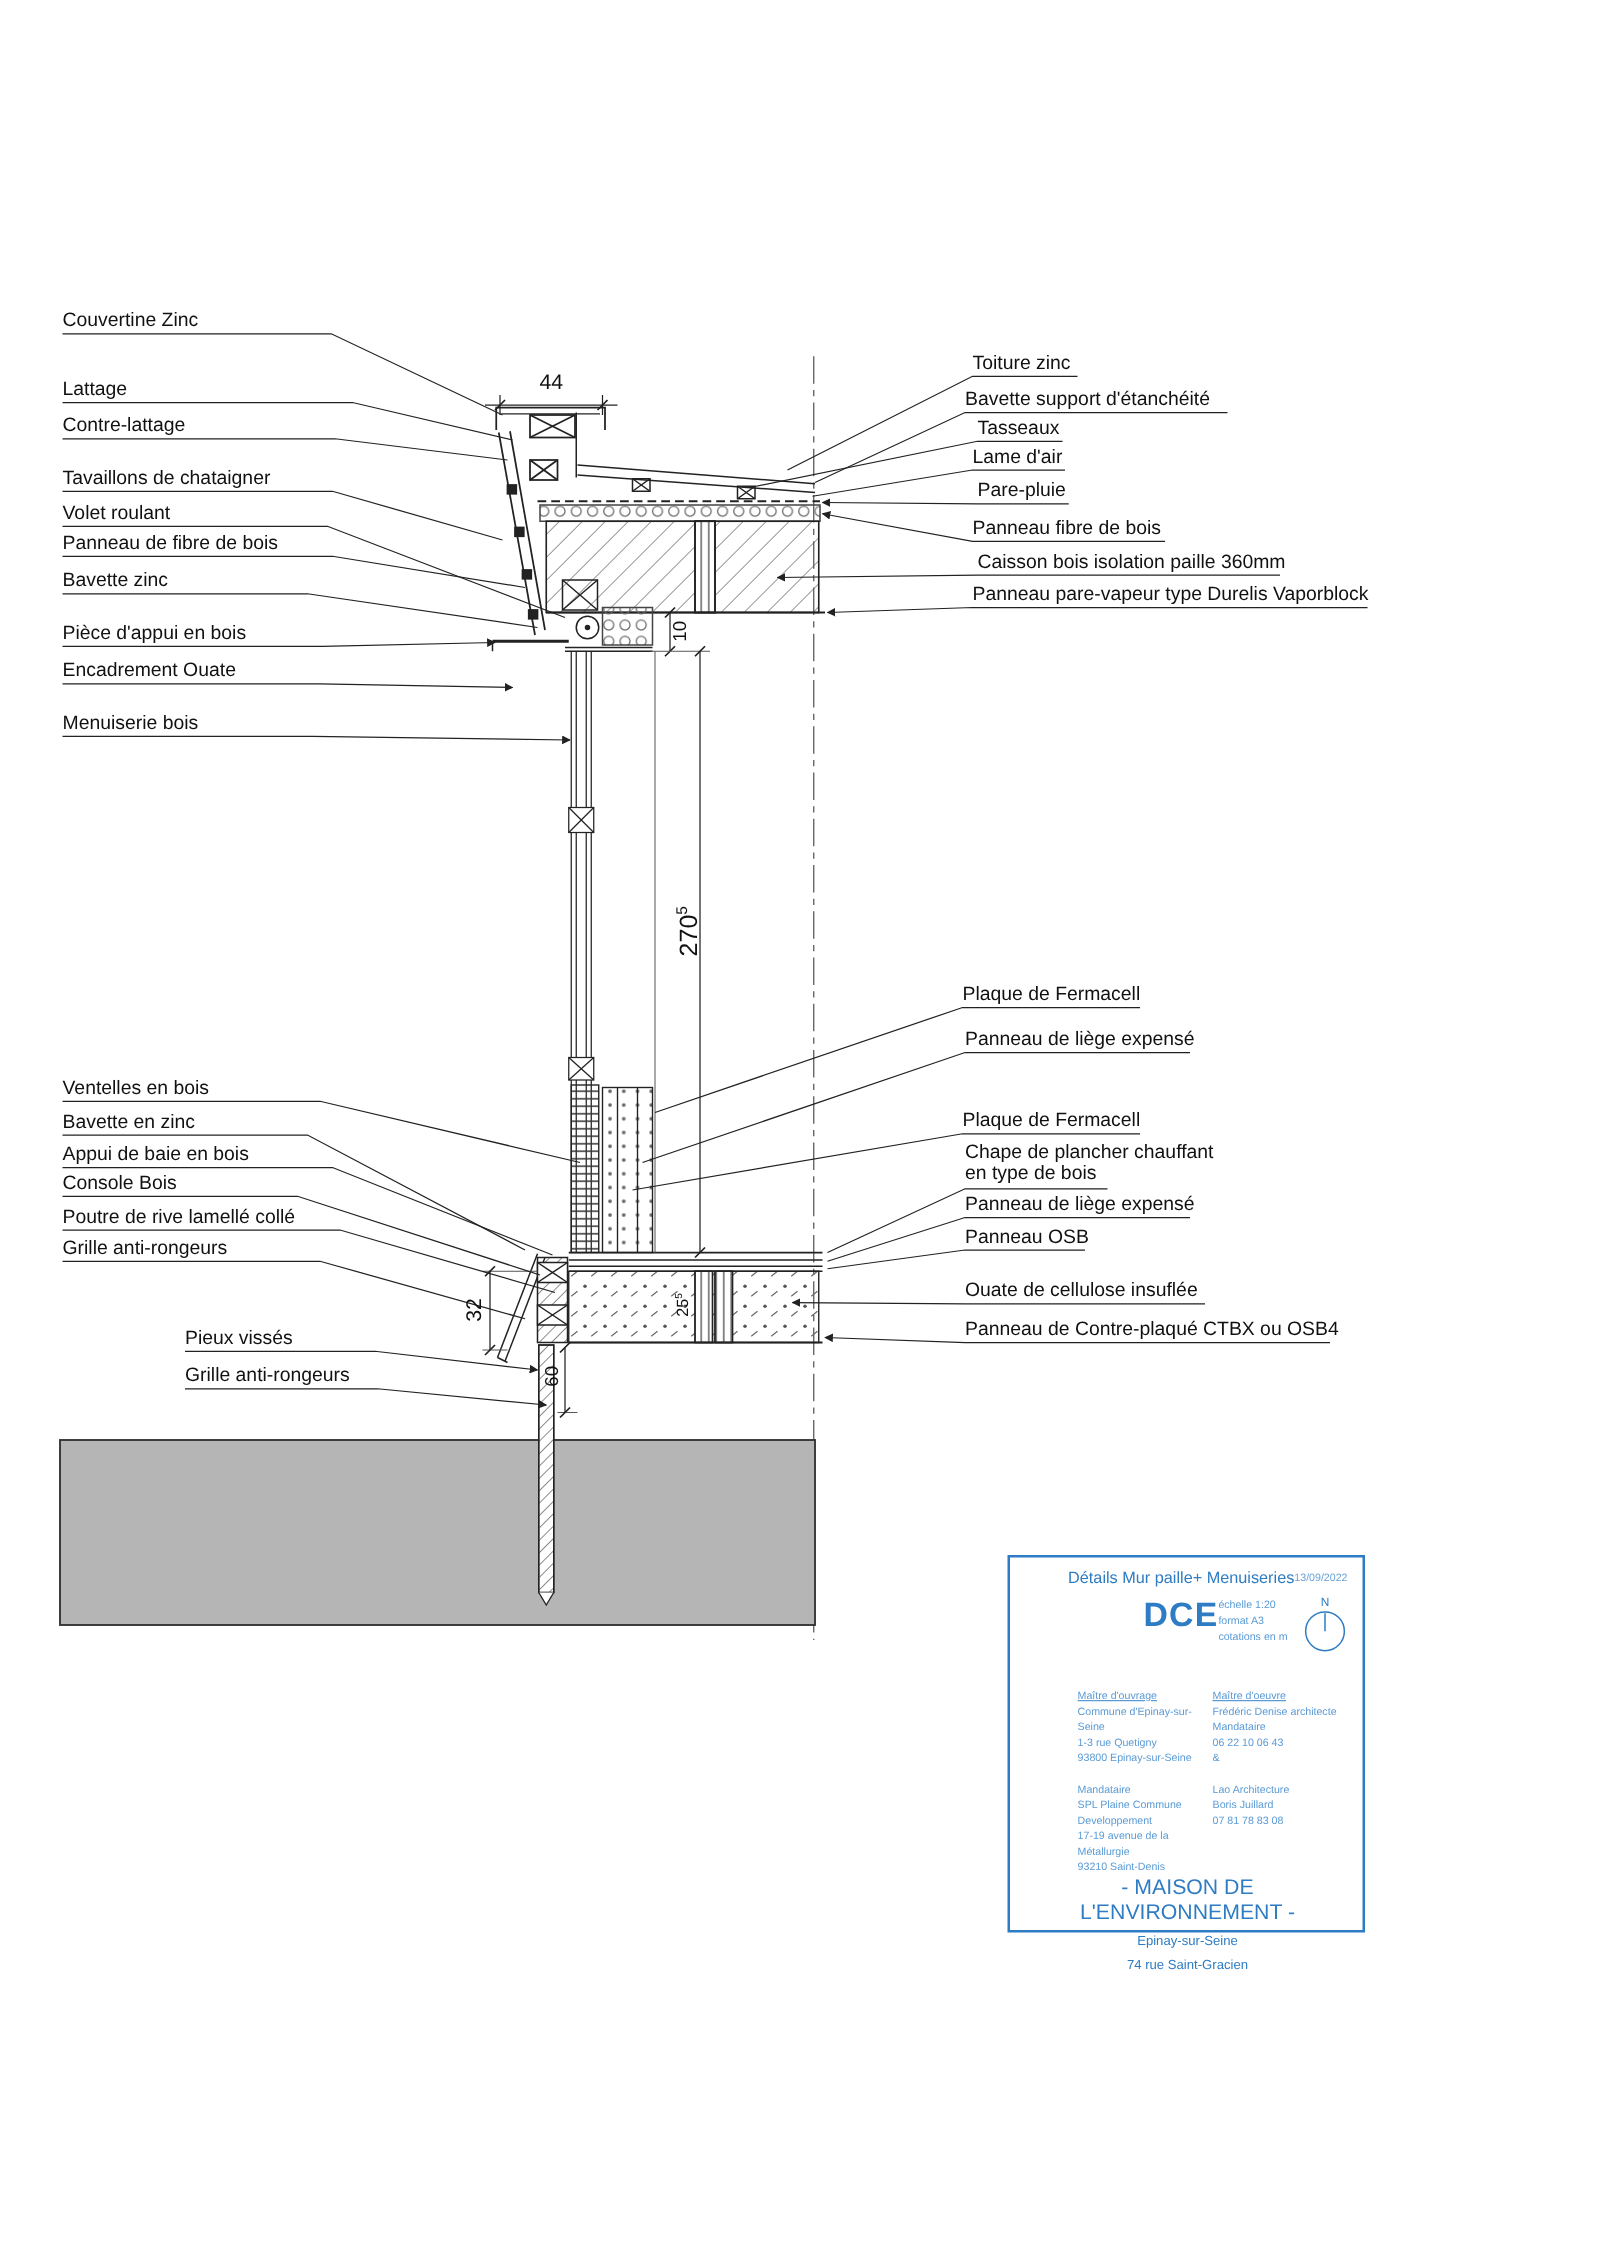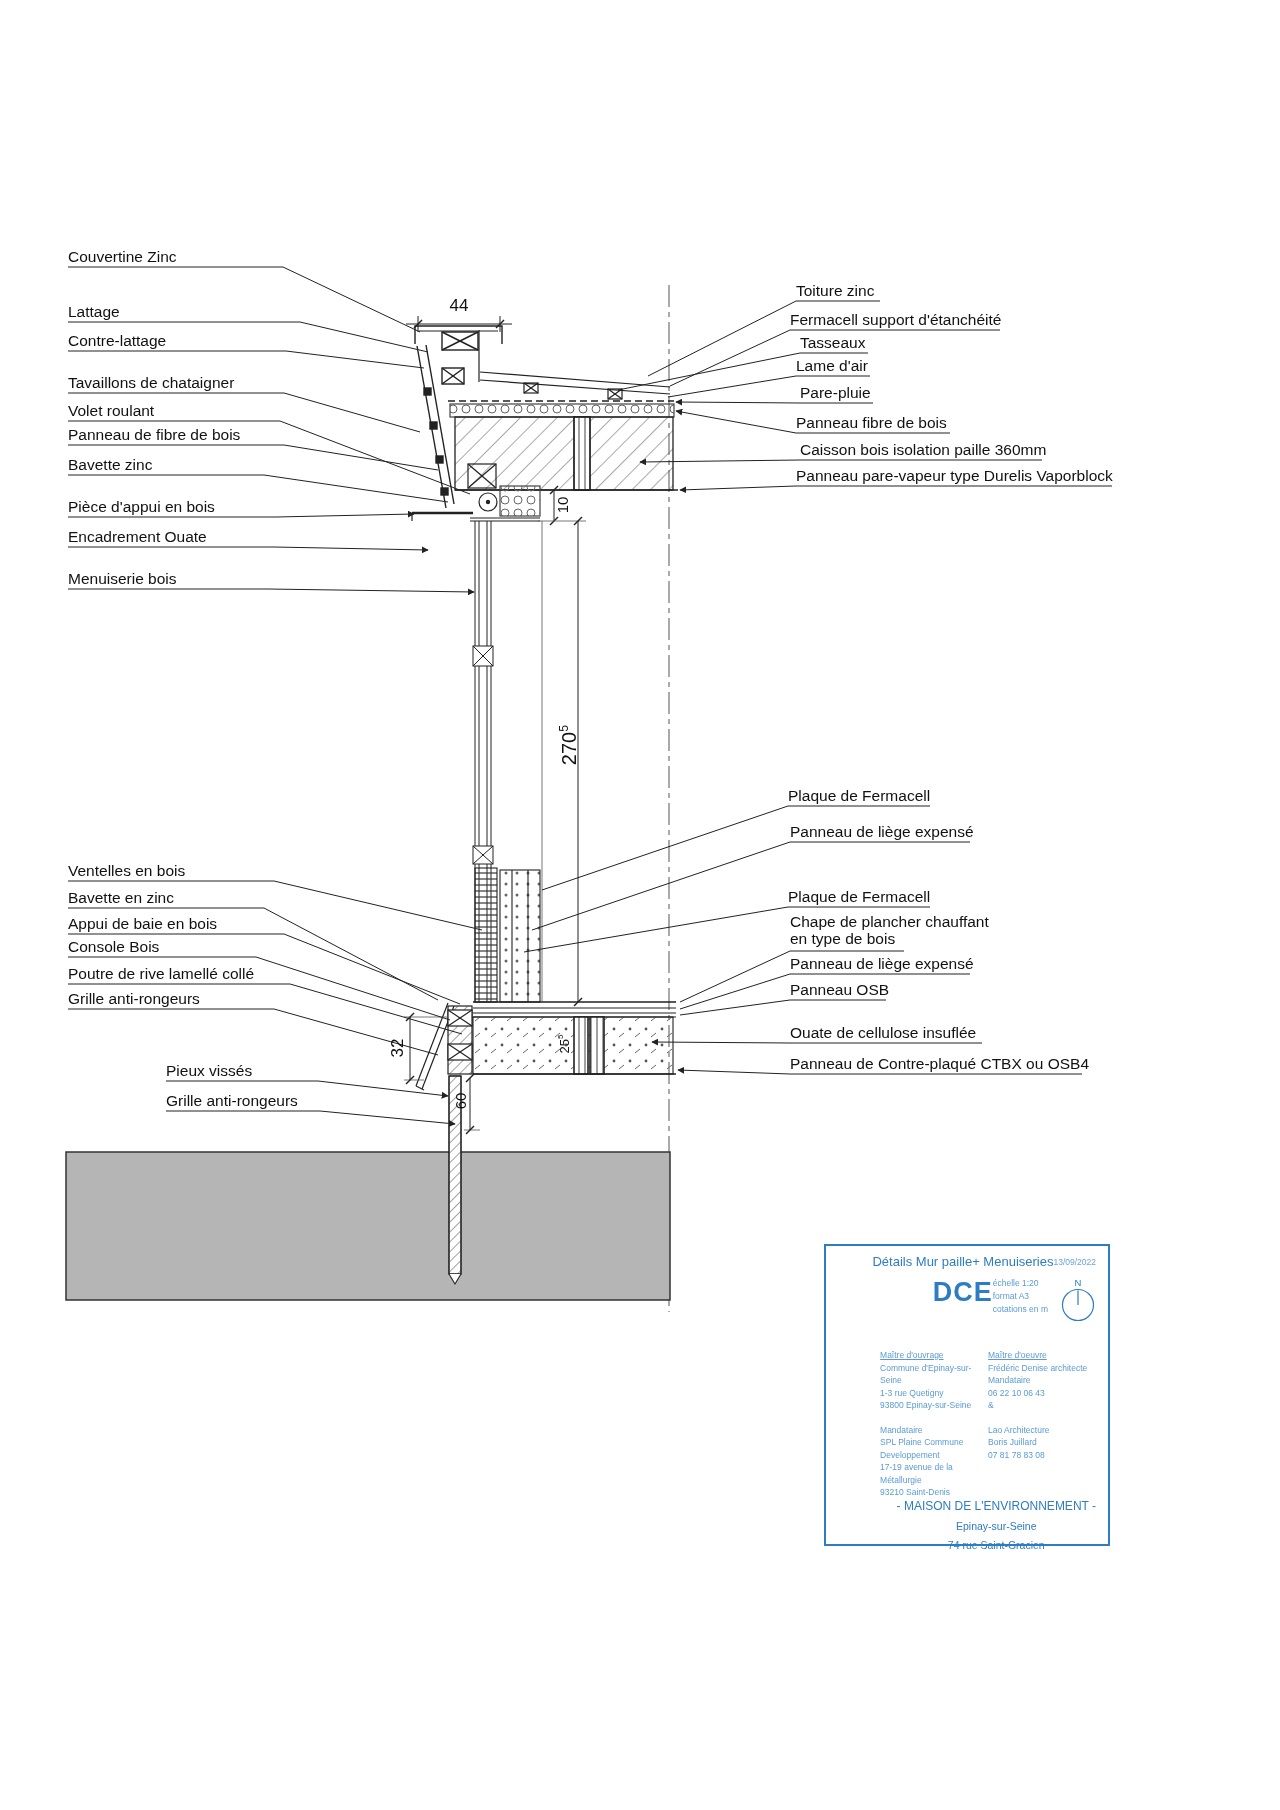--- a/index.html
+++ b/index.html
@@ -1,20 +1,20 @@
 <!DOCTYPE html>
 <html><head>
 <meta charset="utf-8">
 <style>
   html,body{margin:0;padding:0;}
   body{
     width:1280px;height:1810px;position:relative;background:#ffffff;
     font-family:"Liberation Sans", sans-serif;color:#111;overflow:hidden;
   }
-  .stage{position:absolute;left:18px;top:0;width:1072px;height:1810px;padding-left:33px;}
+  .stage{position:absolute;left:0;top:0;width:1072px;height:1810px;padding-left:33px;}
   svg.draw{position:absolute;left:0;top:0;}
   .lbl{position:absolute;font-size:15.5px;line-height:17px;white-space:nowrap;color:#111;}
   .dim{position:absolute;font-size:17px;color:#111;white-space:nowrap;transform:translate(-50%,-50%);}
   .dim-v{transform:translate(-50%,-50%) rotate(-90deg);}
   .dim sup{font-size:0.62em;}
   
   .tblock{position:absolute;left:806px;top:1244px;width:286px;height:302px;border:2px solid #2e7cc3;
     background:#fff;box-sizing:border-box;padding:8px 12px 10px 14px;display:flex;flex-direction:column;color:#2e7cc3;align-items:flex-end;}
   .tb-head{display:flex;justify-content:space-between;align-items:flex-start;}
   .tb-title{font-size:13px;}
@@ -22,21 +22,21 @@
   .tb-row2{display:flex;align-items:flex-start;margin-top:8px;margin-left:16px;}
   .tb-phase{font-size:27px;font-weight:bold;letter-spacing:1px;}
   .tb-meta{margin-left:auto;margin-right:12px;font-size:8.5px;line-height:13px;color:#5b9bd5;}
   .tb-compass{text-align:center;font-size:9.5px;color:#2e7cc3;}
   .tb-n{margin-bottom:-1px;}
   .tb-cols{display:flex;margin-top:24px;font-size:8.5px;line-height:12.5px;color:#5b9bd5;}
   .tb-col{width:50%;}
   .u{text-decoration:underline;}
   .gap{margin-top:12px;}
   .tb-foot{margin-top:auto;text-align:center;}
-  .tb-project{font-size:12px;}
+  .tb-project{font-size:17px;}
   .tb-city{font-size:10.5px;margin-top:7px;}
   .tb-addr{font-size:10.5px;margin-top:7px;}
 </style>
 </head>
 <body>
 
 <div class="stage">
 
   <svg class="draw" width="1280" height="1810" viewBox="0 0 1280 1810">
     <defs>
@@ -268,21 +268,21 @@
   <div class="lbl" style="left:50px;top:862px">Ventelles en bois</div>
   <div class="lbl" style="left:50px;top:889px">Bavette en zinc</div>
   <div class="lbl" style="left:50px;top:915px">Appui de baie en bois</div>
   <div class="lbl" style="left:50px;top:938px">Console Bois</div>
   <div class="lbl" style="left:50px;top:965px">Poutre de rive lamellé collé</div>
   <div class="lbl" style="left:50px;top:990px">Grille anti-rongeurs</div>
   <div class="lbl" style="left:148px;top:1062px">Pieux vissés</div>
   <div class="lbl" style="left:148px;top:1092px">Grille anti-rongeurs</div>
 
   <div class="lbl" style="left:778px;top:282px">Toiture zinc</div>
-  <div class="lbl" style="left:772px;top:311px">Fermacell support d'étanchéité</div>
+  <div class="lbl" style="left:772px;top:311px">Bavette support d'étanchéité</div>
   <div class="lbl" style="left:782px;top:334px">Tasseaux</div>
   <div class="lbl" style="left:778px;top:357px">Lame d'air</div>
   <div class="lbl" style="left:782px;top:384px">Pare-pluie</div>
   <div class="lbl" style="left:778px;top:414px">Panneau fibre de bois</div>
   <div class="lbl" style="left:782px;top:441px">Caisson bois isolation paille 360mm</div>
   <div class="lbl" style="left:778px;top:467px">Panneau pare-vapeur type Durelis Vaporblock</div>
   <div class="lbl" style="left:770px;top:787px">Plaque de Fermacell</div>
   <div class="lbl" style="left:772px;top:823px">Panneau de liège expensé</div>
   <div class="lbl" style="left:770px;top:888px">Plaque de Fermacell</div>
   <div class="lbl" style="left:772px;top:913px"><span>Chape de plancher chauffant</span><br><span>en type de bois</span></div>

